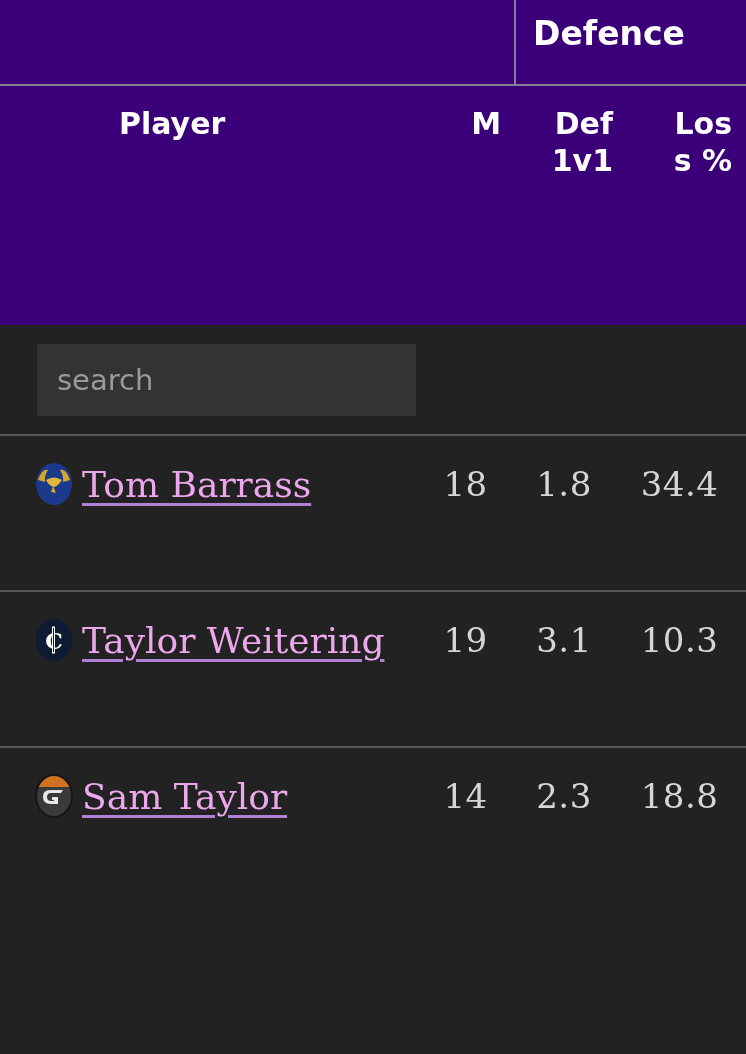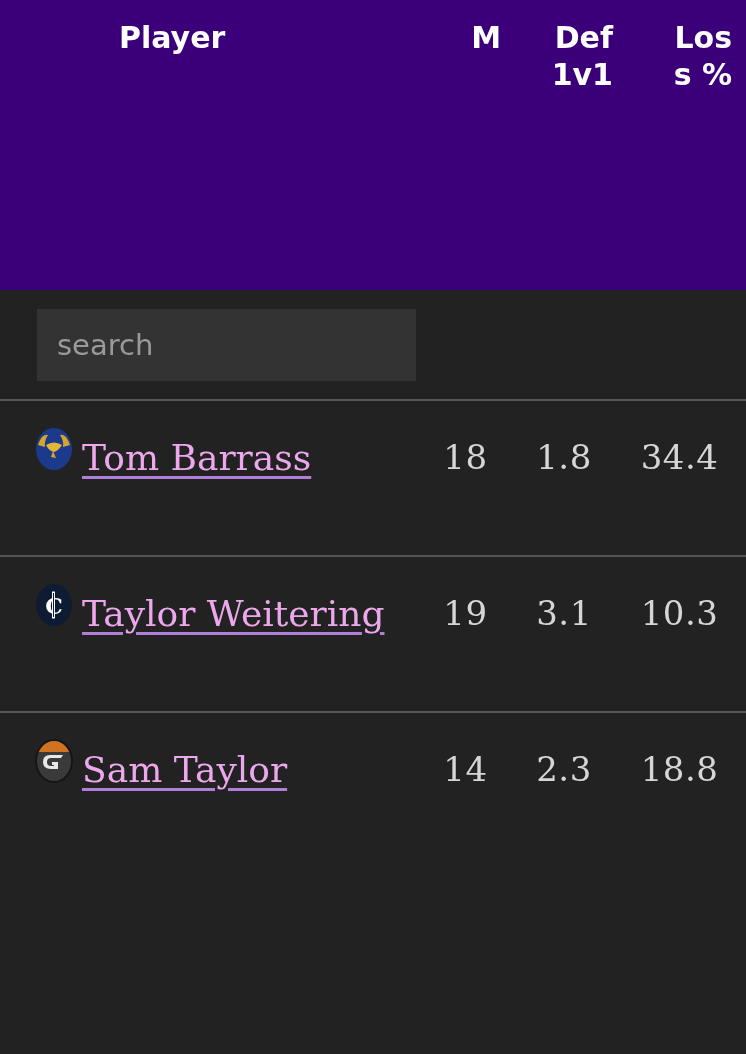--- a/index.html
+++ b/index.html
@@ -48,21 +48,21 @@
     color: #ffffff;
     font-size: 33px;
     font-weight: bold;
     text-align: left;
     vertical-align: top;
     padding: 14px 0 0 17px;
     white-space: nowrap;
   }
 
   
-  tr.col-header-row { height: 290px; margin-left: 30px; }
+  tr.col-header-row { height: 240px; margin-left: 30px; }
 
   th.col-head {
     background: #3b0079;
     color: #ffffff;
     font-size: 30px;
     font-weight: bold;
     vertical-align: top;
     padding-top: 20px;
     line-height: 1.22;
   }
@@ -93,21 +93,21 @@
   }
   input.search-input::placeholder { color: #9a9a9a; opacity: 1; }
 
   
   tr.data-row { height: 156px; }
 
   td.cell {
     background: #222222;
     border-top: 2px solid #555555;
     vertical-align: top;
-    padding-top: 36px;
+    padding-top: 28px;
   }
 
   td.cell-logo { padding-left: 34px; padding-top: 26px; }
 
   td.cell-name { padding-left: 0; }
 
   td.cell-num {
     text-align: center;
     padding-right: 14px;
     color: #d6d6d6;
@@ -147,20 +147,24 @@
   <table class="stats-table">
     <colgroup>
       <col class="c-logo">
         <col class="c-name">
         <col class="c-m">
         <col class="c-def">
         <col class="c-loss">
     </colgroup>
 
     <thead>
+      <tr class="group-header-row">
+        <th class="group-blank" colspan="3"></th>
+        <th class="group-defence" colspan="2">Defence</th>
+      </tr>
 
       <tr class="col-header-row">
         <th class="col-head blank-logo"></th>
         <th class="col-head left">Player</th>
         <th class="col-head right">M</th>
         <th class="col-head right"><span>Def</span><br><span>1v1</span></th>
         <th class="col-head right"><span>Los</span><br><span>s %</span></th>
       </tr>
 
       <tr class="search-row">

